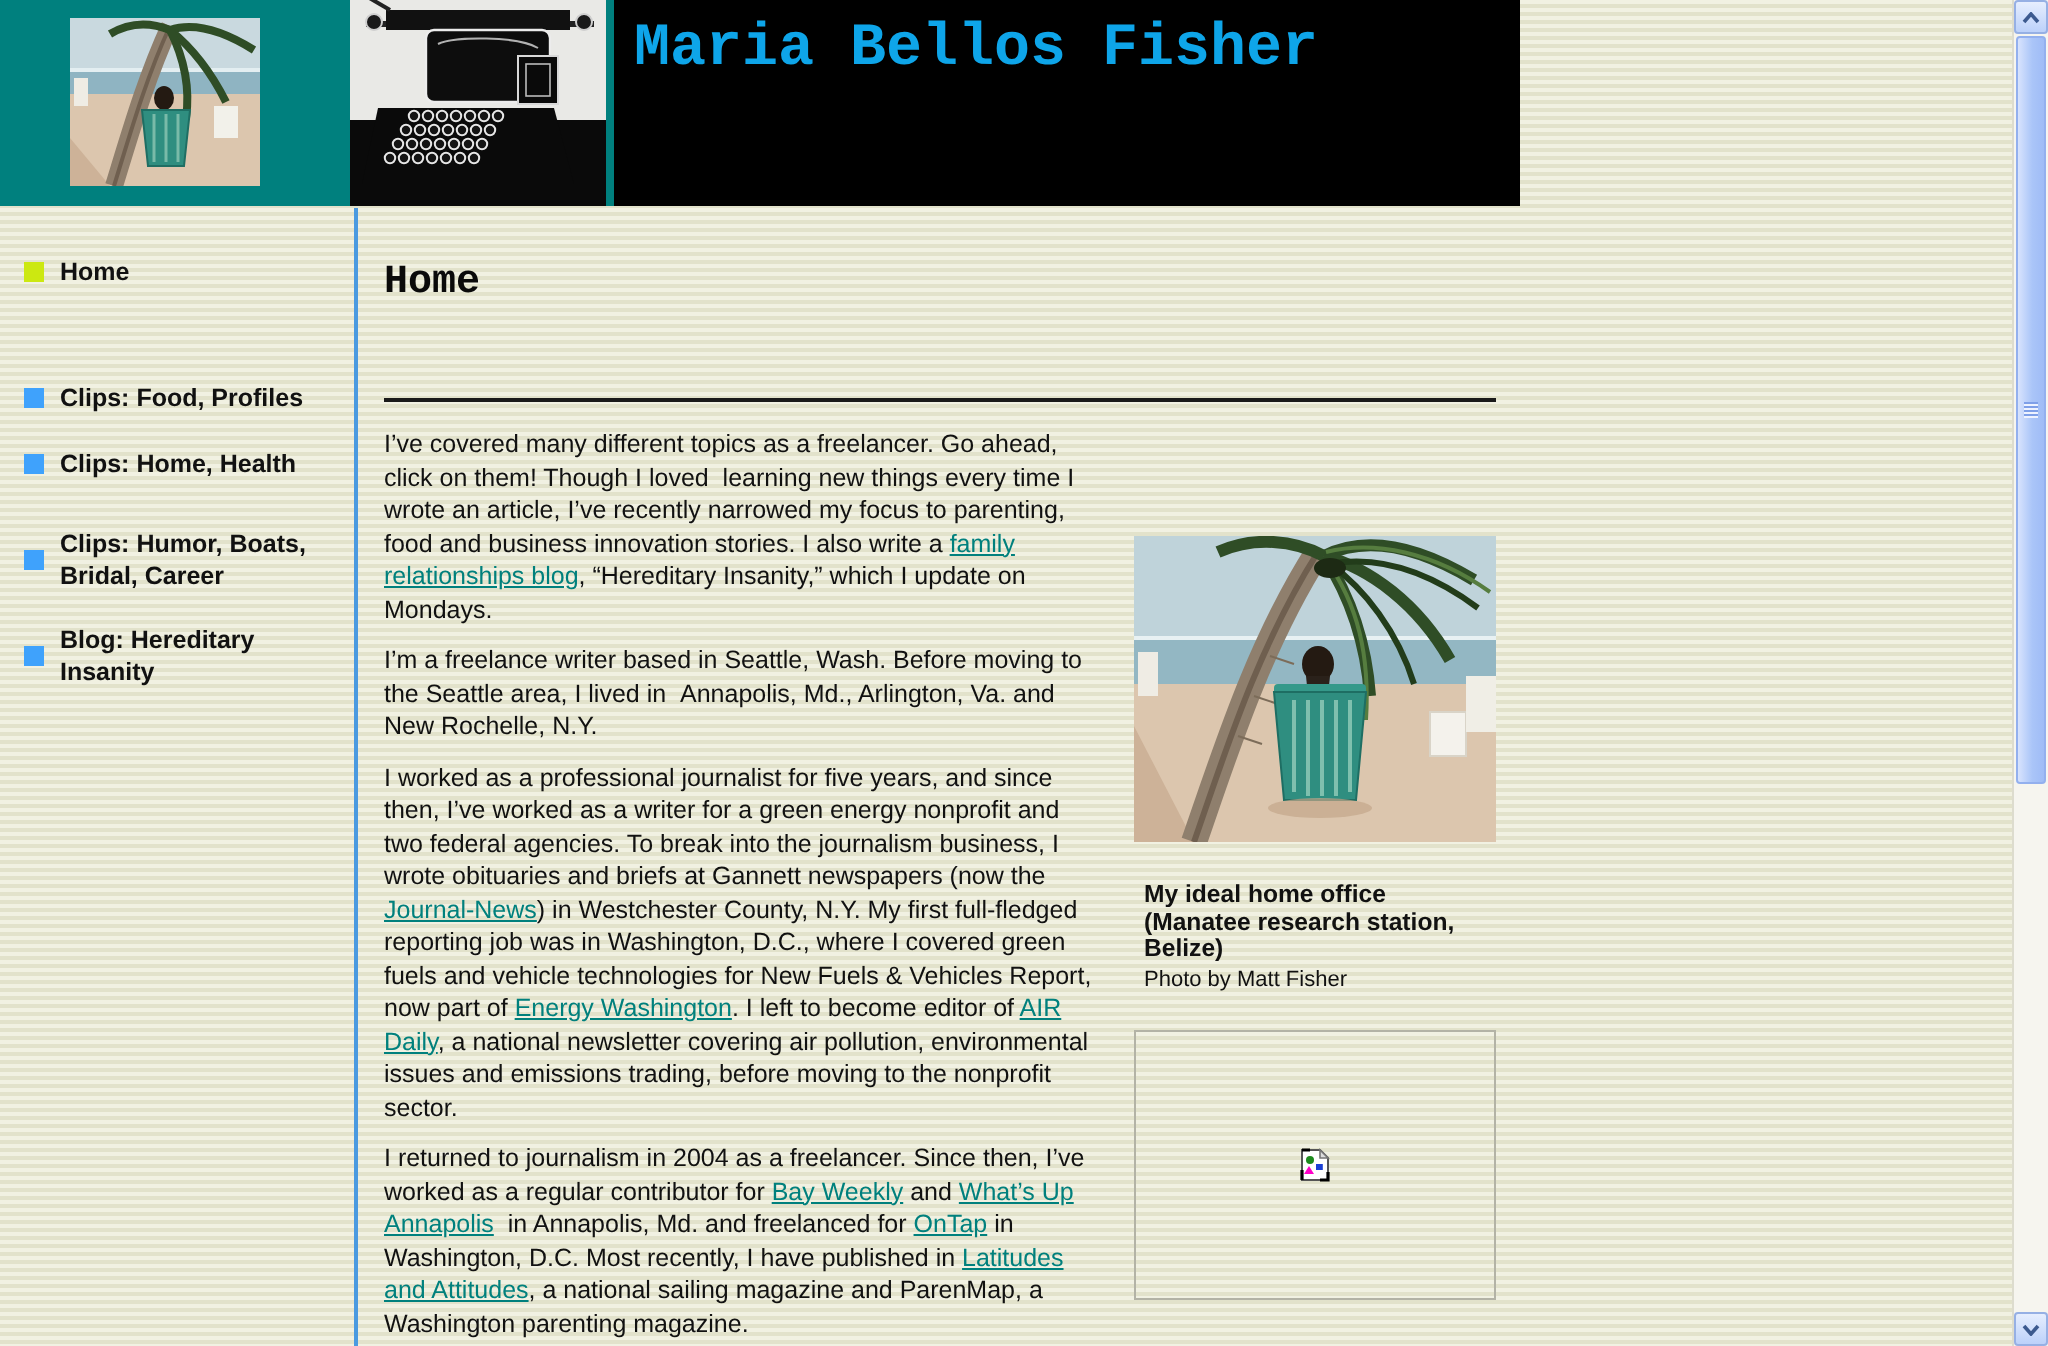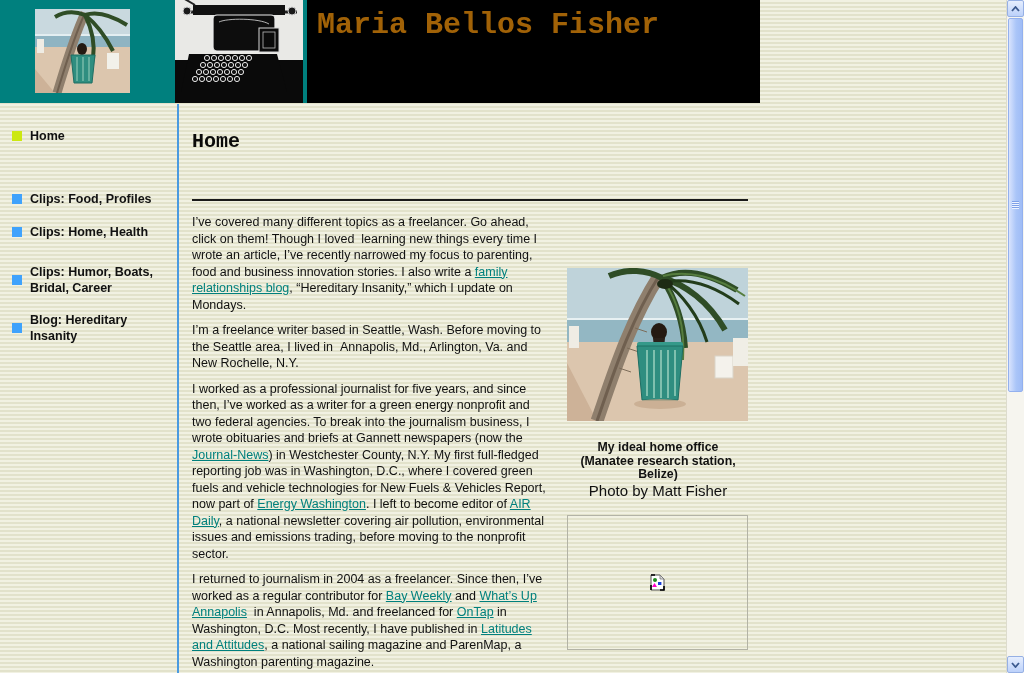--- a/index.html
+++ b/index.html
@@ -9,21 +9,21 @@
     font-family:"Liberation Sans",sans-serif;color:#111;
   }
   
   .hdr{position:absolute;left:0;top:0;width:760px;height:103px;}
   .hdr-teal{position:absolute;left:0;top:0;width:175px;height:103px;background:#00807e;}
   .hdr-thumb{position:absolute;left:35px;top:9px;width:95px;height:84px;display:block;}
   .hdr-type{position:absolute;left:175px;top:0;width:128px;height:103px;display:block;background:#e9e9e6;}
   .hdr-teal-strip{position:absolute;left:303px;top:0;width:4px;height:103px;background:#00807e;}
   .hdr-black{position:absolute;left:307px;top:0;width:453px;height:103px;background:#000;}
   .hdr-title{
-    position:absolute;left:10px;top:8px;color:#a16207;
+    position:absolute;left:10px;top:8px;color:#0ea5e9;
     font-family:"Liberation Mono","DejaVu Sans Mono",monospace;
     font-size:30px;font-weight:700;white-space:nowrap;letter-spacing:0px;
   }
   
   .vline{position:absolute;left:177px;top:104px;width:2px;height:569px;background:#4a9ae0;}
   
   .side{position:absolute;left:0;top:0;width:176px;height:673px;}
   .side-item{position:absolute;left:12px;display:flex;align-items:center;gap:8px;cursor:pointer;}
   .side-item .bullet{width:10px;height:10px;flex:0 0 10px;}
   .side-item .lbl{font-size:12.5px;font-weight:700;line-height:16px;max-width:132px;}
@@ -33,23 +33,23 @@
     position:absolute;left:192px;top:117px;
     font-family:"Liberation Mono","DejaVu Sans Mono",monospace;
     font-size:20px;font-weight:700;color:#0a0a0a;
   }
   .main-hr{position:absolute;left:192px;top:199px;width:556px;height:2px;background:#1a1a1a;}
   .article{position:absolute;left:192px;top:214px;width:358px;}
   .article p{margin:0 0 9px 0;font-size:12.5px;line-height:16.5px;}
   .article a{color:#00807d;text-decoration:underline;}
   
   .aside-photo{position:absolute;left:567px;top:268px;width:181px;height:153px;display:block;}
-  .aside-cap{position:absolute;left:572px;top:441px;width:172px;text-align:center;}
+  .aside-cap{position:absolute;left:572px;top:441px;width:172px;}
   .cap-bold{font-size:12.3px;font-weight:700;line-height:13.5px;}
-  .cap-credit{font-size:15px;line-height:13px;margin-top:2px;}
+  .cap-credit{font-size:11px;line-height:13px;margin-top:2px;}
   .aside-box{
     position:absolute;left:567px;top:515px;width:179px;height:133px;
     border:1px solid #b3b3a6;display:flex;align-items:center;justify-content:center;
   }
   
   .sbar{position:absolute;right:0;top:0;width:17px;height:673px;background:#f6f5ef;border-left:1px solid #dddcce;}
   .sb-btn{position:absolute;left:0;width:17px;height:17px;background:linear-gradient(to bottom,#e6eefe,#bcd1fa);
     border:1px solid #96b0e4;border-radius:2px;box-sizing:border-box;display:flex;align-items:center;justify-content:center;}
   .sb-btn.up{top:0;} .sb-btn.down{bottom:0;}
   .sb-thumb{position:absolute;left:1px;top:18px;width:15px;height:374px;

